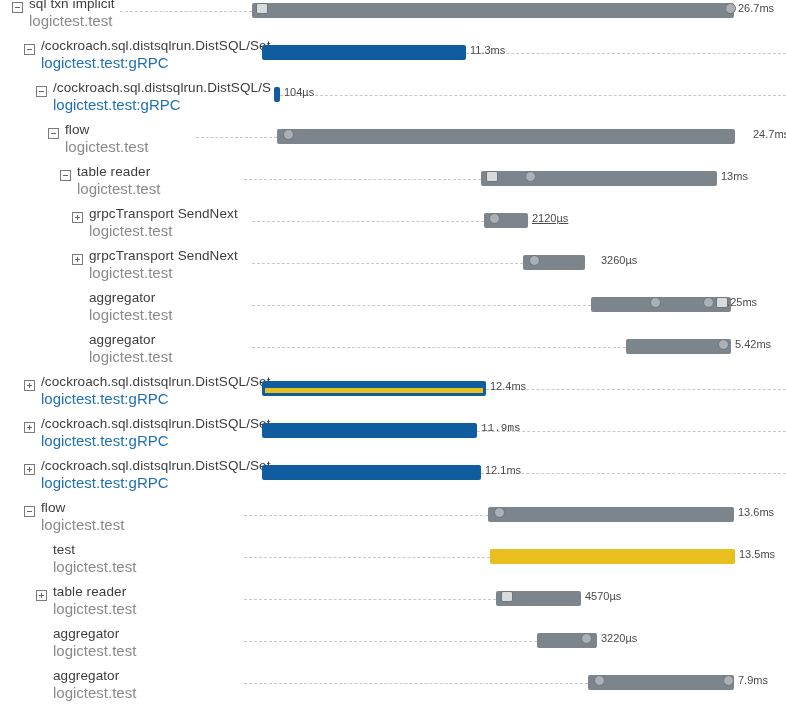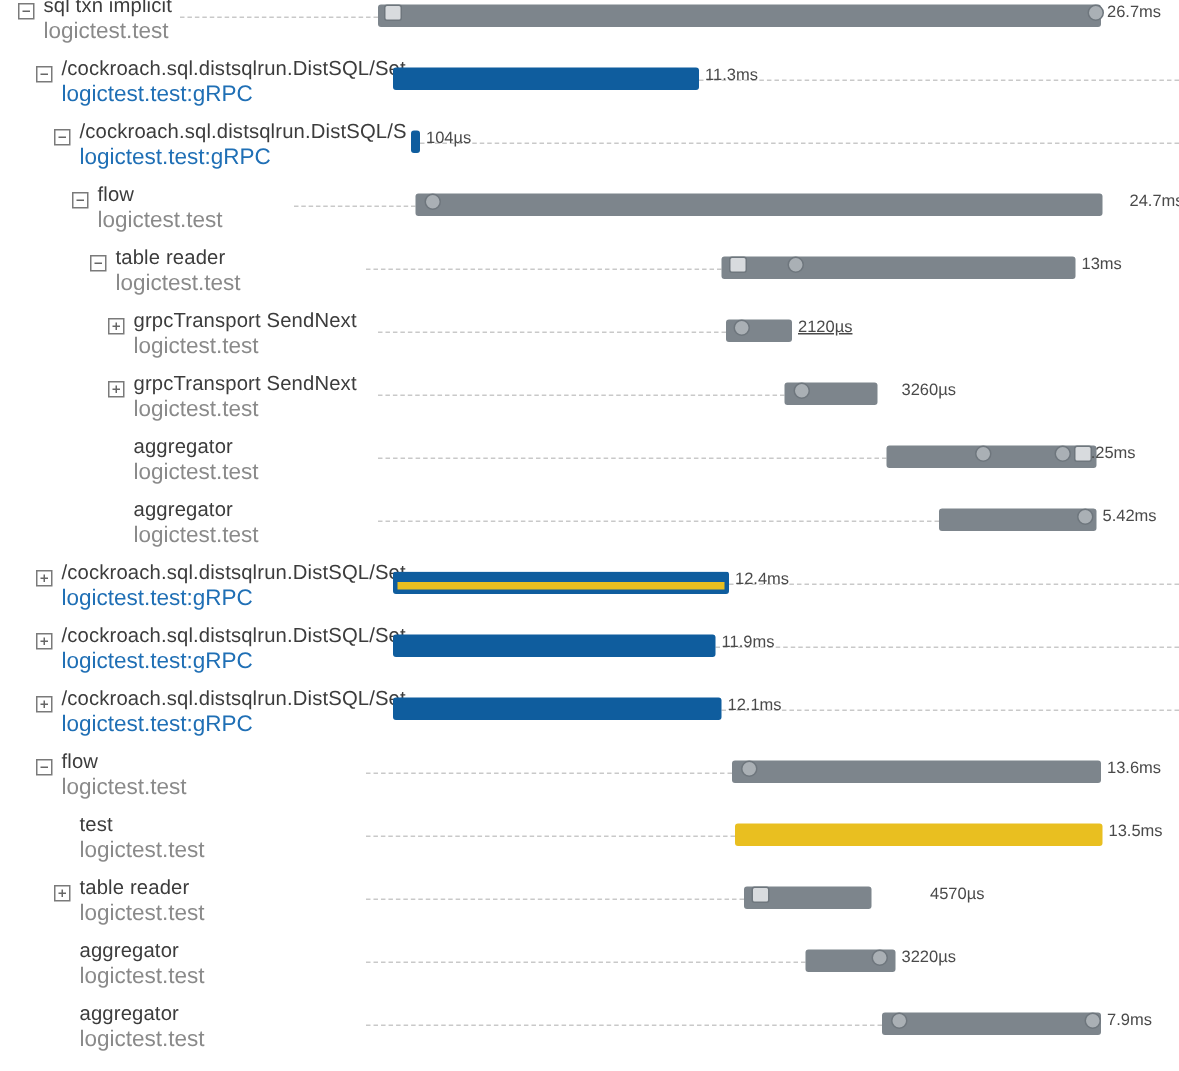--- a/index.html
+++ b/index.html
@@ -225,21 +225,21 @@
       <div class="subtitle link" style="left: 41px;">logictest.test:gRPC</div>
       <div class="bar bluegold" style="left: 262px; width: 224px;"></div>
       <div class="duration" style="left: 490px;">12.4ms</div>
     </div>
     <div class="row" style="top: 419px;">
       <div class="dash" style="left: 477px; width: 309px;"></div>
       <div class="toggle plus" style="left: 24px;"></div>
       <div class="title" style="left: 41px;">/cockroach.sql.distsqlrun.DistSQL/Set</div>
       <div class="subtitle link" style="left: 41px;">logictest.test:gRPC</div>
       <div class="bar blue" style="left: 262px; width: 215px;"></div>
-      <div class="duration" style="left: 481px;">11.9ms</div>
+      <div class="duration" style="left: 481px; font-family: Liberation Mono, monospace;">11.9ms</div>
     </div>
     <div class="row" style="top: 461px;">
       <div class="dash" style="left: 481px; width: 305px;"></div>
       <div class="toggle plus" style="left: 24px;"></div>
       <div class="title" style="left: 41px;">/cockroach.sql.distsqlrun.DistSQL/Set</div>
       <div class="subtitle link" style="left: 41px;">logictest.test:gRPC</div>
       <div class="bar blue" style="left: 262px; width: 219px;"></div>
       <div class="duration" style="left: 485px;">12.1ms</div>
     </div>
     <div class="row" style="top: 503px;">
@@ -257,21 +257,21 @@
       <div class="subtitle" style="left: 53px;">logictest.test</div>
       <div class="bar yellow" style="left: 490px; width: 245px;"></div>
       <div class="duration" style="left: 739px;">13.5ms</div>
     </div>
     <div class="row" style="top: 587px;">
       <div class="dash" style="left: 244px; width: 252px;"></div>
       <div class="toggle plus" style="left: 36px;"></div>
       <div class="title" style="left: 53px;">table reader</div>
       <div class="subtitle" style="left: 53px;">logictest.test</div>
       <div class="bar gray" style="left: 496px; width: 85px;"></div>
-      <div class="duration" style="left: 585px; margin-left: 35px;">4570µs</div>
+      <div class="duration" style="left: 585px;">4570µs</div>
       <div class="marker sq light" style="left: 501px;"></div>
     </div>
     <div class="row" style="top: 629px;">
       <div class="dash" style="left: 244px; width: 293px;"></div>
       <div class="title" style="left: 53px;">aggregator</div>
       <div class="subtitle" style="left: 53px;">logictest.test</div>
       <div class="bar gray" style="left: 537px; width: 60px;"></div>
       <div class="duration" style="left: 601px;">3220µs</div>
       <div class="marker" style="left: 581px;"></div>
     </div>

